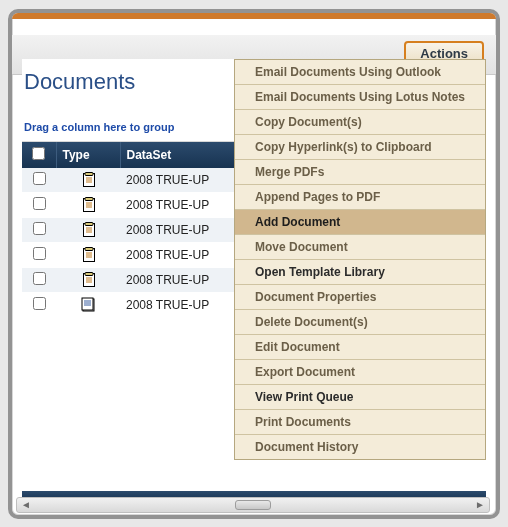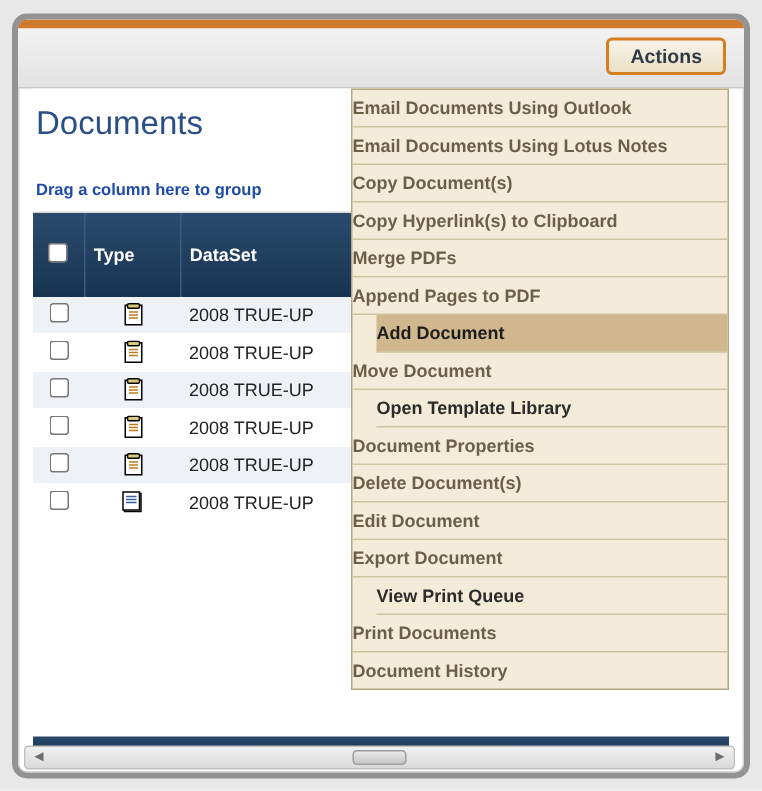--- a/index.html
+++ b/index.html
@@ -24,21 +24,21 @@
     box-shadow: inset 0 0 0 1px #d7d7d7;
   }
   .orange-bar {
     position: absolute;
     top: 0; left: 0; right: 0;
     height: 6px;
     background: #cf7a2c;
   }
   .topbar {
     position: absolute;
-    top: 6px; left: 0; right: 0;
+    top: 22px; left: 0; right: 0;
     height: 40px;
     background: linear-gradient(#f2f2f2,#e2e2e2);
     border-bottom: 1px solid #c9c9c9;
   }
   .actions-btn {
     position: absolute;
     right: 12px; top: 6px;
     background: linear-gradient(#f8f3e8,#ece0c5);
     border: 2px solid #d67f1f;
     border-radius: 4px;
@@ -69,21 +69,21 @@
   }
   .table {
     width: 100%;
     border-collapse: collapse;
   }
   .thead {
     background: linear-gradient(#2c4b6d,#173351);
     color: #fff;
   }
   .thead td {
-    padding: 20px 6px;
+    padding: 5px 6px;
     font-weight: bold;
     font-size: 12px;
     border-right: 1px solid #3d5c7e;
   }
   .th-cb { width: 34px; text-align: center; }
   .th-type { width: 64px; }
   .row td {
     padding: 4px 6px;
     border-bottom: 1px solid #fff;
     vertical-align: middle;
@@ -105,29 +105,29 @@
   .menu {
     position: absolute;
     top: 46px;
     right: 10px;
     width: 252px;
     background: #f4ecd9;
     border: 1px solid #b5a77f;
     z-index: 50;
   }
   .menu-item {
-    padding: 5px 0;
+    padding: 5px 20px;
     font-size: 12px;
     color: #6b5f48;
     font-weight: bold;
     border-bottom: 1px solid #cfc3a1;
     cursor: pointer;
     white-space: nowrap;
   }
-  .menu-item.enabled { color: #2b2b2b; margin-left: 16px; }
+  .menu-item.enabled { color: #2b2b2b; }
   .menu-item.hover {
     background: #d1b78e;
     color: #1d1d1d;
   }
   .menu-item:last-child { border-bottom: none; }
 
   
   .bottom-strip {
     position: absolute;
     left: 10px; right: 10px; bottom: 14px;

